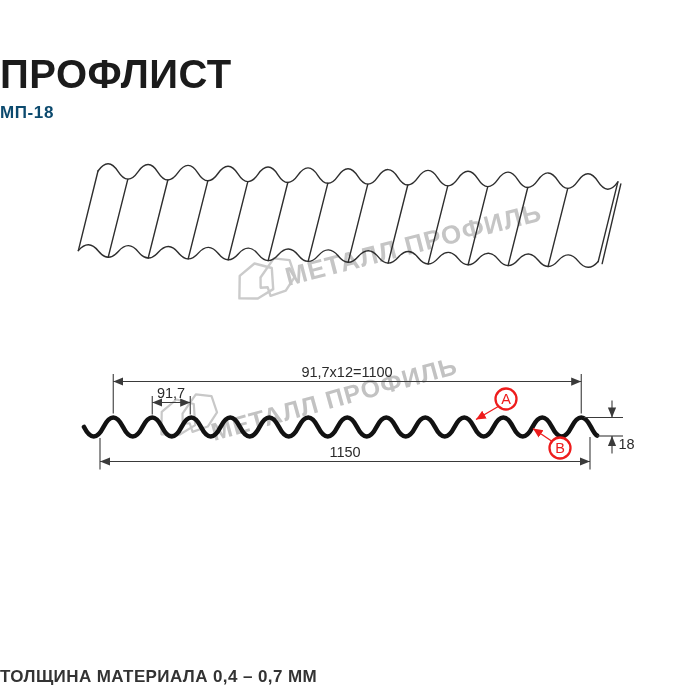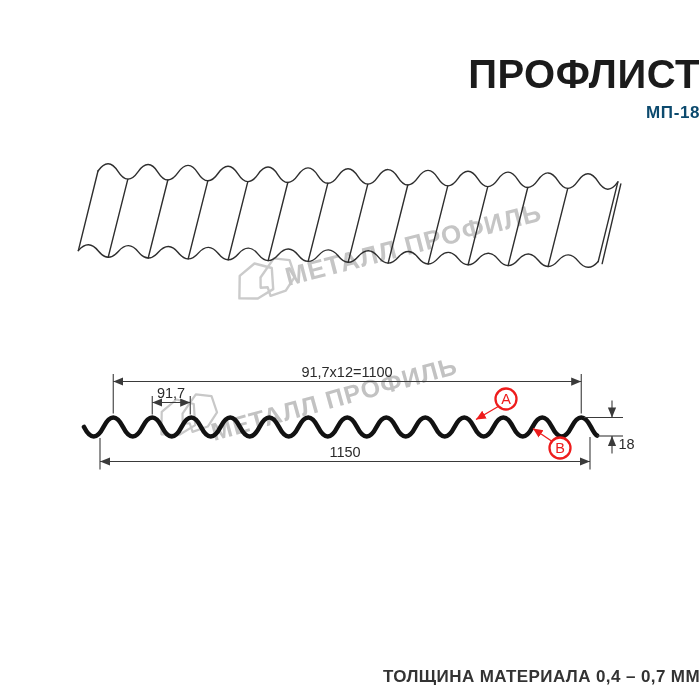--- a/index.html
+++ b/index.html
@@ -1,18 +1,18 @@
 <!DOCTYPE html>
 <html><head>
 <meta charset="utf-8">
 <style>
   html,body{margin:0;padding:0;background:#ffffff;}
   body{font-family:"Liberation Sans", sans-serif;}
   .stage{position:relative;width:700px;height:700px;background:#ffffff;overflow:hidden;margin:0 auto;}
-  .abs{position:absolute;left:0;width:700px;text-align:right;}
+  .abs{position:absolute;left:0;width:700px;text-align:left;}
   .title{top:54px;font-size:40px;line-height:1;font-weight:bold;letter-spacing:0.5px;color:#1b1b1b;}
   .subtitle{top:104px;font-size:17px;line-height:1;font-weight:bold;letter-spacing:0.6px;color:#0c4a6e;}
   .footer-note{top:620px;font-size:17px;line-height:1;font-weight:bold;letter-spacing:0.4px;color:#333333;margin-top:48px;}
   svg text{font-family:"Liberation Sans", sans-serif;}
   .dim-text{font-size:14.5px;fill:#2a2a2a;}
   .wm-text{font-size:26px;font-weight:bold;letter-spacing:1px;fill:#c5c5c5;}
   .wm-text2{font-size:25px;font-weight:bold;letter-spacing:1px;fill:#c2c2c2;}
   .callout-letter{font-size:14.5px;fill:#ee1c1c;}
 </style>
 </head>

